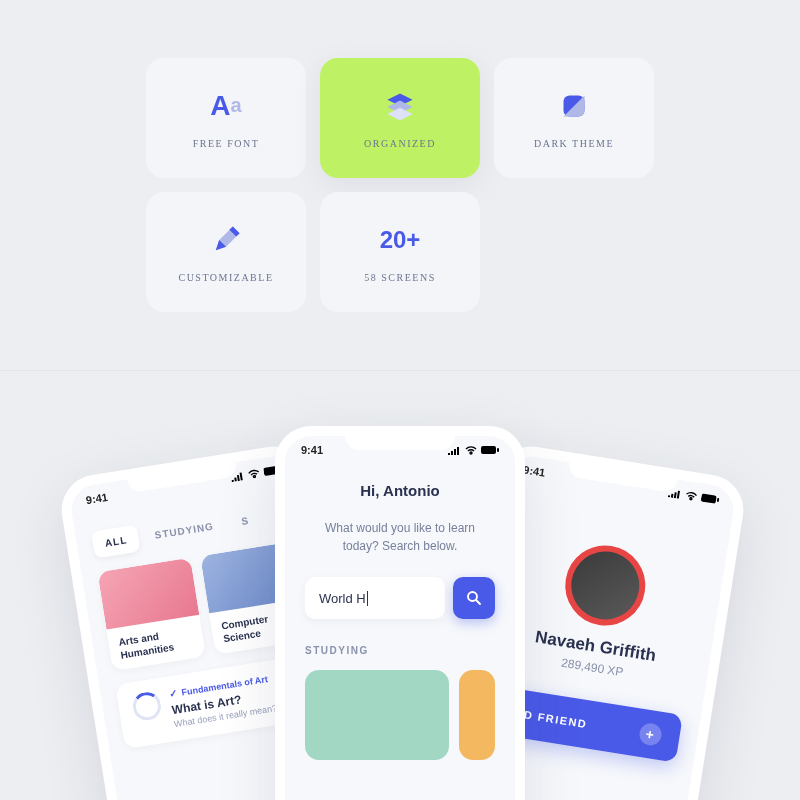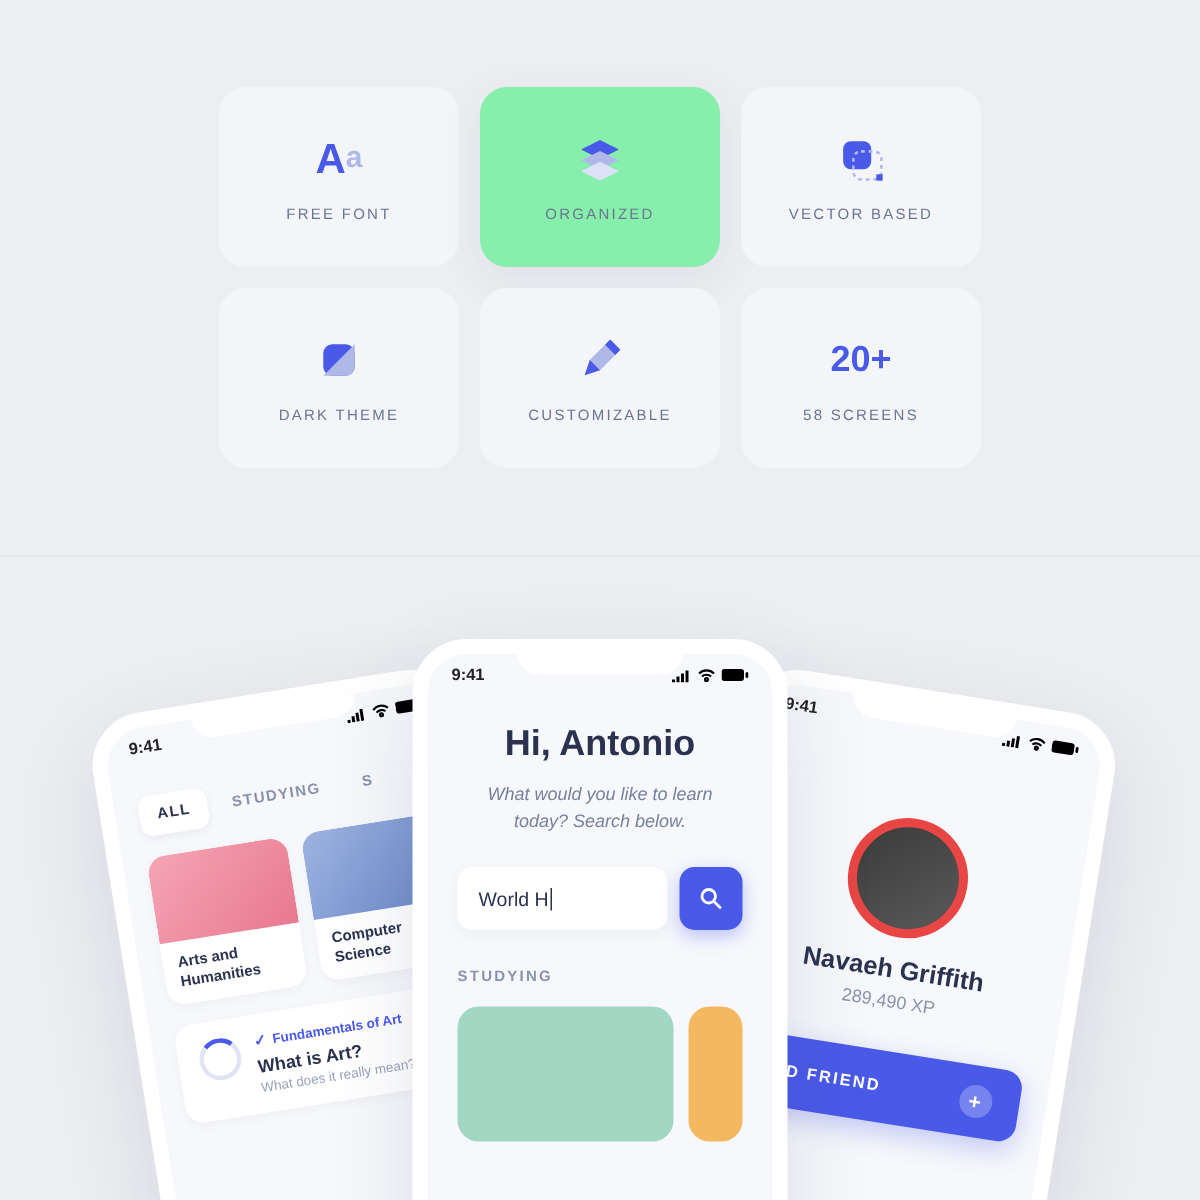--- a/index.html
+++ b/index.html
@@ -27,29 +27,30 @@
     background: #f3f5f8;
     border-radius: 18px;
     height: 120px;
     display: flex;
     flex-direction: column;
     align-items: center;
     justify-content: center;
     gap: 14px;
   }
   .feature-card.highlight {
-    background: #86efac;
+    background: #bef264;
     box-shadow: 0 8px 30px rgba(60,70,120,0.08);
   }
   .feature-label {
     font-size: 10px;
     letter-spacing: 1.5px;
     color: #6b7590;
     font-weight: 500;
     text-transform: uppercase;
+    font-family: Liberation Serif, serif;
   }
   .feature-icon { height: 36px; display:flex; align-items:center; justify-content:center; }
   
   
   .aa-icon { font-weight: 800; font-size: 28px; color:#4a5ae8; }
   .aa-icon .small-a { font-size: 20px; color: #b0b8e8; }
   
   
   .stack-svg { width: 36px; height: 36px; }
   
@@ -113,22 +114,22 @@
   
   .status-bar {
     position:absolute; top:8px; left:16px; right:16px;
     display:flex; justify-content:space-between;
     font-size:11px; font-weight:600; color:#222;
   }
   .status-icons { display:flex; gap:3px; align-items:center;}
   
   
   .center-content { padding: 46px 20px 0 20px; text-align:center; }
-  .greeting-title { font-size:24px; font-weight:700; color:#2a3250; margin-bottom:10px;}
-  .greeting-sub { font-size:12px; color:#78809c; line-height:1.5; margin-bottom:22px; padding:0 10px;font-style:italic;}
+  .greeting-title { font-size:15px; font-weight:700; color:#2a3250; margin-bottom:20px;}
+  .greeting-sub { font-size:12px; color:#78809c; line-height:1.5; margin-bottom:22px; padding:0 10px;}
   .search-row { display:flex; gap:8px; margin-bottom:26px;align-items:flex-end; }
   .search-input {
     flex:1; background:#fff; border-radius:10px;
     height:42px; display:flex; align-items:center;
     padding:0 14px; font-size:13px; color:#2a3250;
     border:none; box-shadow: 0 3px 10px rgba(40,50,90,0.05);
     text-align:left;
   }
   .search-cursor { border-right:1px solid #333; padding-right:1px;}
   .search-btn {
@@ -201,30 +202,20 @@
       <div class="feature-icon">
         <svg class="stack-svg" viewBox="0 0 40 40">
           <path d="M20 6 L34 13 L20 20 L6 13 Z" fill="#4a5ae8"></path>
           <path d="M20 14 L34 21 L20 28 L6 21 Z" fill="#b0b8e8"></path>
           <path d="M20 22 L34 29 L20 36 L6 29 Z" fill="#dde2f8"></path>
         </svg>
       </div>
       <div class="feature-label">ORGANIZED</div>
     </div>
 
-    <div class="feature-card">
-      <div class="feature-icon">
-        <svg class="vector-svg" viewBox="0 0 40 40">
-          <rect x="6" y="6" width="22" height="22" rx="6" fill="#4a5ae8"></rect>
-          <rect x="14" y="14" width="22" height="22" rx="6" fill="none" stroke="#b0b8e8" stroke-width="2" stroke-dasharray="3 3"></rect>
-          <rect x="32" y="32" width="5" height="5" fill="#4a5ae8"></rect>
-        </svg>
-      </div>
-      <div class="feature-label">VECTOR BASED</div>
-    </div>
 
     <div class="feature-card">
       <div class="feature-icon">
         <svg class="dark-svg" viewBox="0 0 40 40">
           <rect x="6" y="6" width="28" height="28" rx="8" fill="#4a5ae8"></rect>
           <path d="M6 34 L34 6 L34 26 A8 8 0 0 1 26 34 Z" fill="#b0b8e8"></path>
         </svg>
       </div>
       <div class="feature-label">DARK THEME</div>
     </div>

